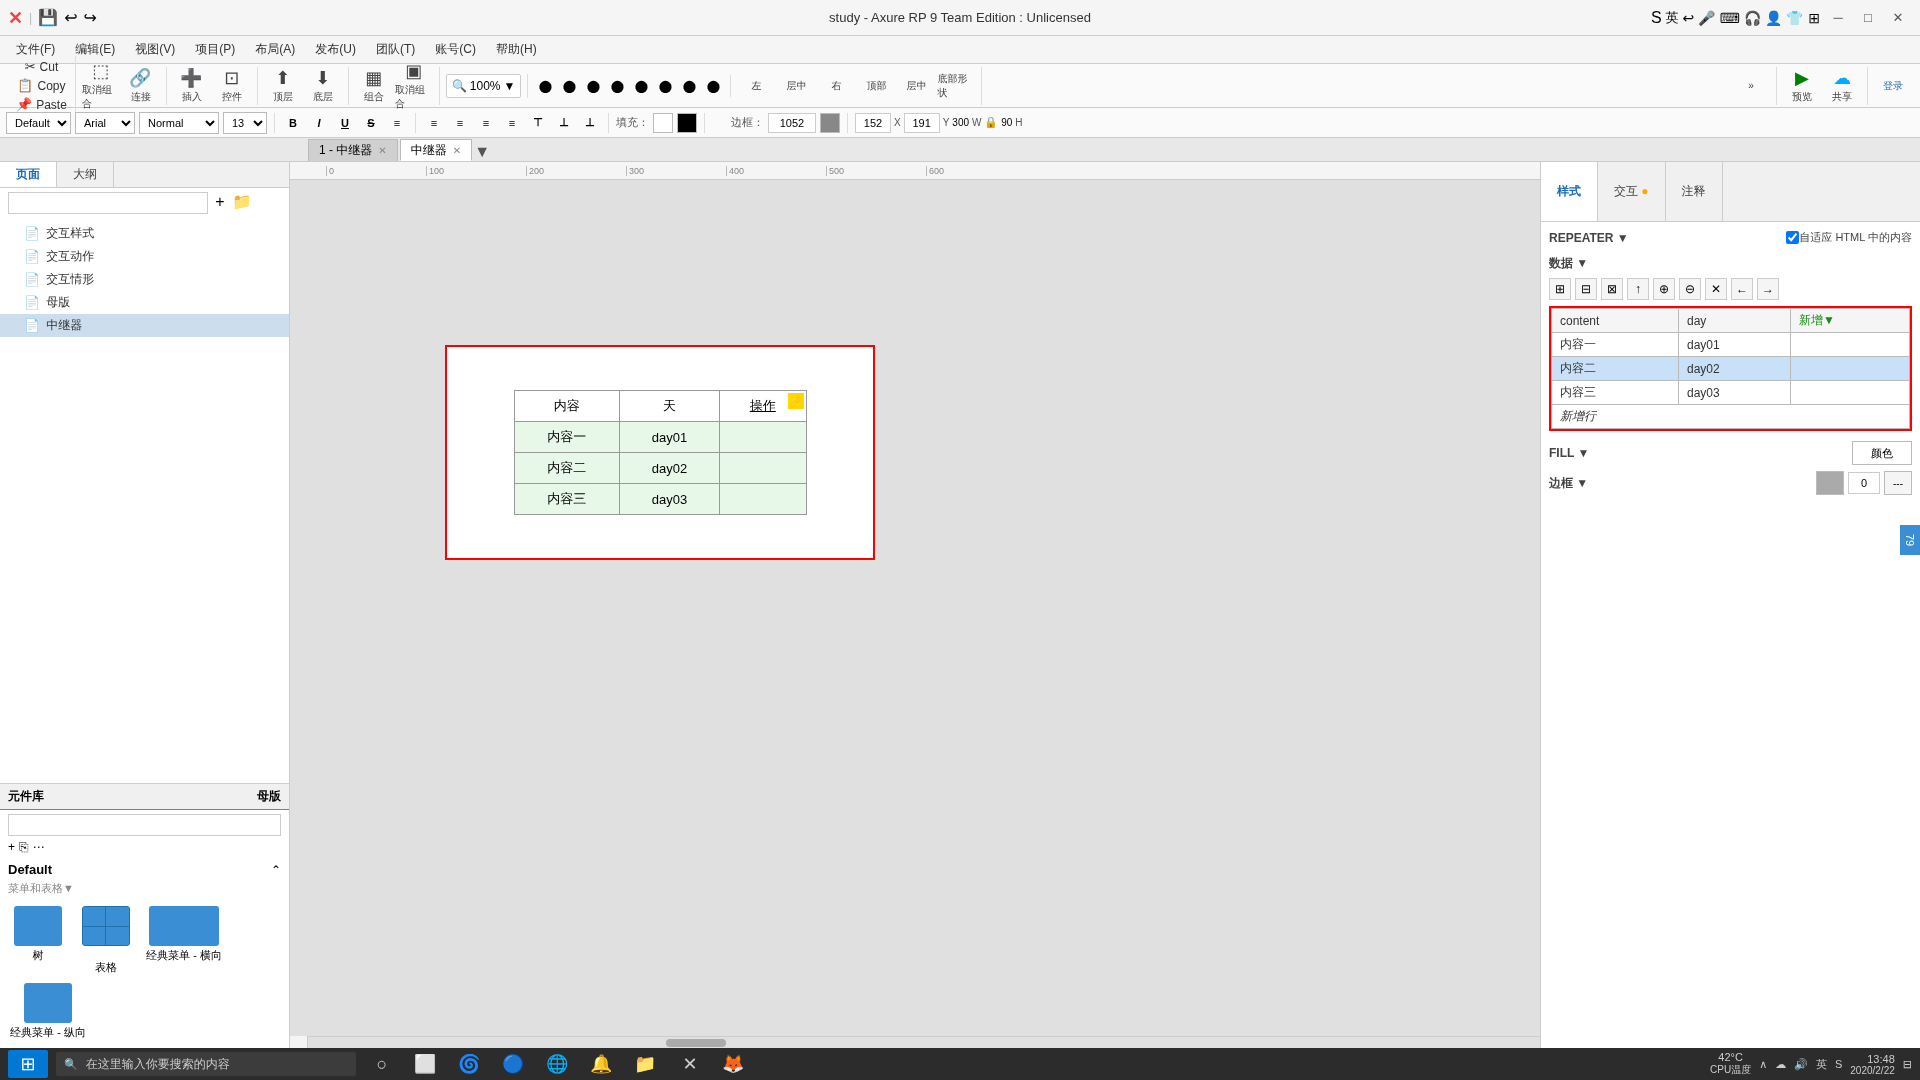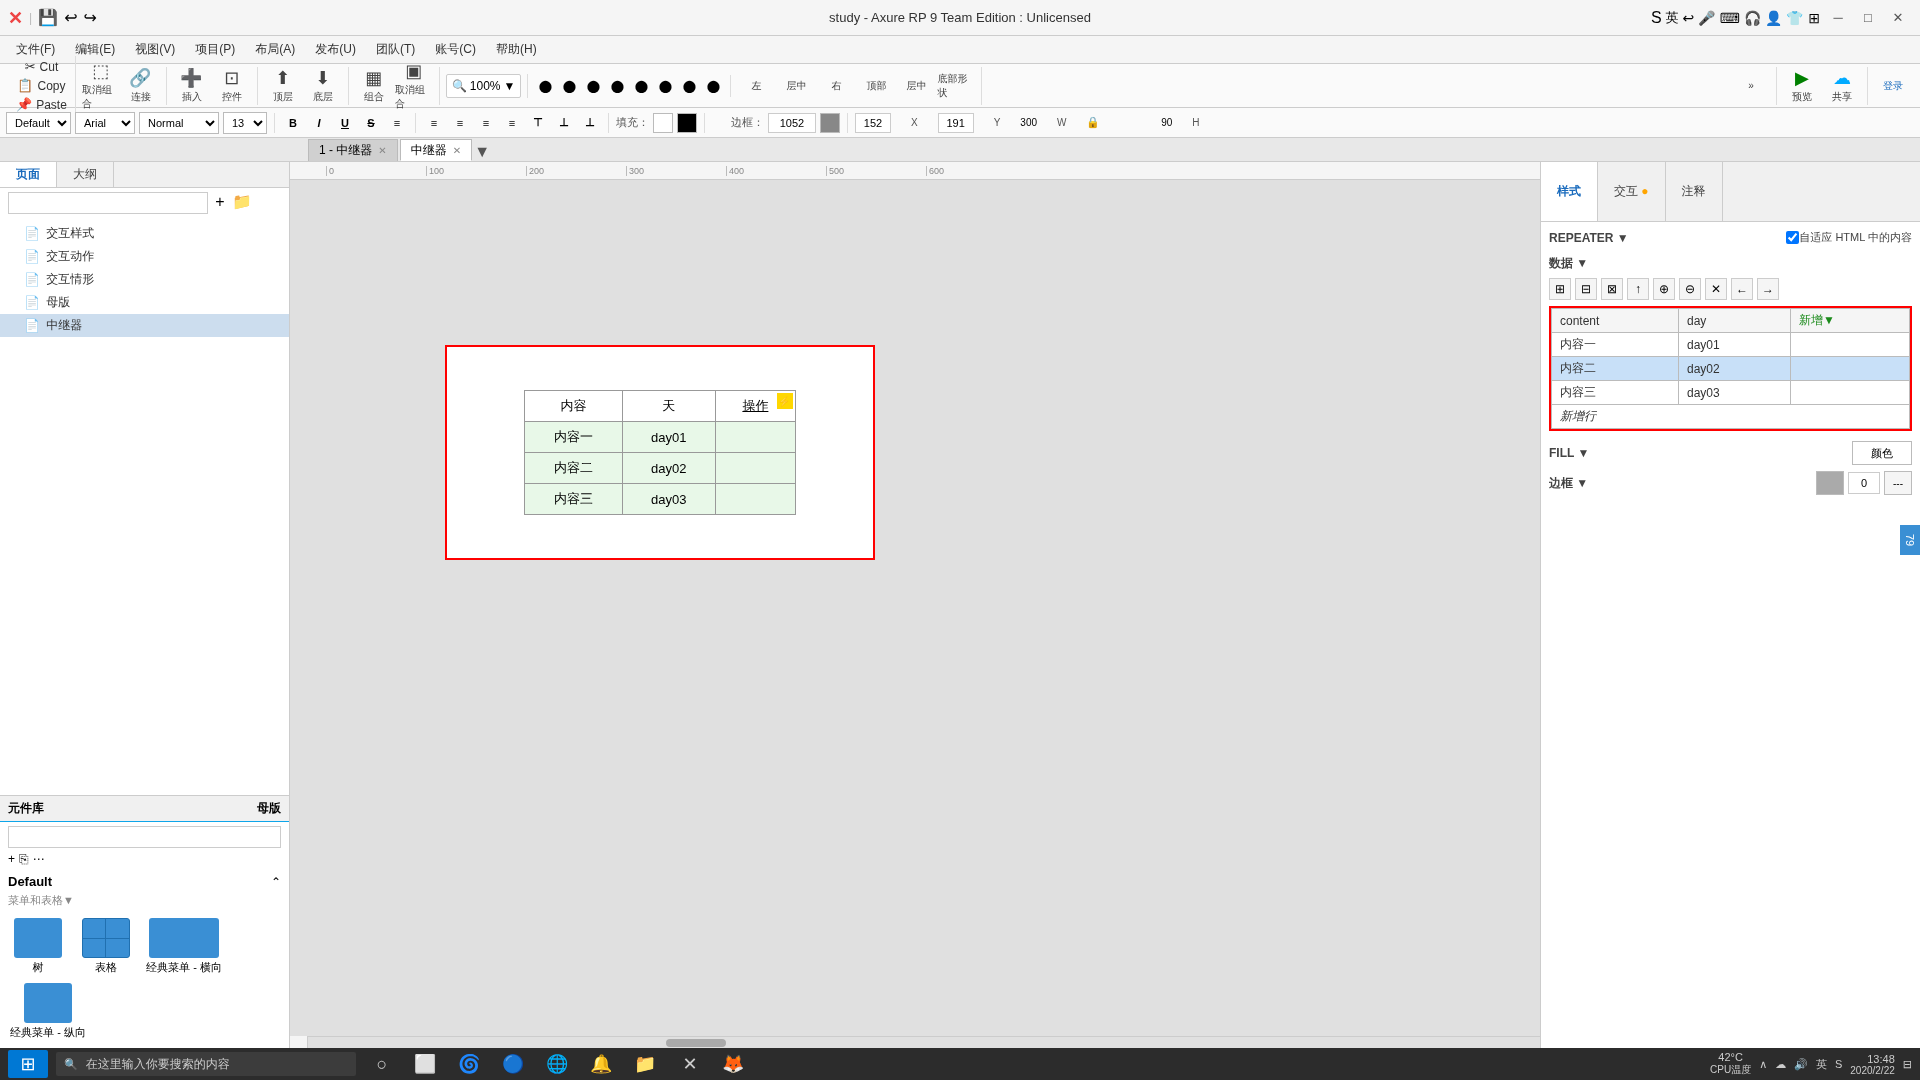--- a/index.html
+++ b/index.html
@@ -178,21 +178,21 @@
       width: 430px;
       height: 215px;
       border: 2px solid red;
       background: #fff;
       display: flex;
       align-items: center;
       justify-content: center;
     }
     .repeater-table {
       border-collapse: collapse;
-      width: 272px;
+      width: 293px;
       padding-left: 24px;
     }
     .repeater-table th, .repeater-table td {
       border: 1px solid #999;
       padding: 6px 16px;
       text-align: center;
       font-size: 13px;
     }
     .repeater-table th { background: #fff; font-weight: normal; }
     .repeater-table td.green { background: #e8f8e8; }
@@ -384,21 +384,21 @@
       height: 24px;
       font-size: 12px;
       border-radius: 2px;
     }
 
     
     .align-group { display: flex; align-items: center; gap: 2px; }
     .align-btn { width: 22px; height: 22px; display: flex; align-items: center; justify-content: center; cursor: pointer; font-size: 12px; border: 1px solid transparent; border-radius: 2px; }
 
     
-    .coord-row { display: flex; align-items: center; gap: 20px; font-size: 11px; }
+    .coord-row { display: flex; align-items: center; gap: 3px; font-size: 11px; }
     .coord-input { width: 36px; height: 20px; border: 1px solid #ccc; text-align: center; font-size: 11px; padding: 0 2px; }
     .coord-label { font-size: 10px; color: #555; }
   </style>
 </head>
 <body>
 
 <div id="titlebar">
   <div class="left">
     <span style="font-size:18px; color:#e44; font-weight:bold;">✕</span>
     <span style="color:#bbb;">|</span>
@@ -599,21 +599,21 @@
   <div style="width:20px; height:20px; border:1px solid #bbb; background:#888;"></div>
   <div class="fmt-divider"></div>
   <div class="coord-row">
     <input class="coord-input" value="152" style="">
     <span class="coord-label">X</span>
     <input class="coord-input" value="191" style="">
     <span class="coord-label">Y</span>
     <span style="font-size:10px;">300</span>
     <span class="coord-label">W</span>
     <span>🔒</span>
-    <span style="font-size:10px;margin-left:41px;">90</span>
+    <span style="font-size:10px;">90</span>
     <span class="coord-label">H</span>
   </div>
 </div>
 
 <div id="tabs">
   <div style="display:flex; align-items:flex-end; padding-left:4px;">
     <div class="tab-item">
       <span>1 - 中继器</span>
       <span class="tab-close">✕</span>
     </div>
@@ -684,21 +684,21 @@
         <div style="width:48px; height:40px; background:#3a8fd4; border-radius:3px;"></div>
         <span style="font-size:11px; margin-top:2px;">树</span>
       </div>
       <div style="display:flex; flex-direction:column; align-items:center; cursor:pointer; width:60px;">
         <div style="width:48px; height:40px; background:#3a8fd4; border-radius:3px; display:grid; grid-template-columns:1fr 1fr; border:1px solid #2070b0;">
           <div style="border-right:1px solid #2070b0; border-bottom:1px solid #2070b0;"></div>
           <div style="border-bottom:1px solid #2070b0;"></div>
           <div style="border-right:1px solid #2070b0;"></div>
           <div></div>
         </div>
-        <span style="font-size:11px; margin-top:2px;text-align:right;">表格</span>
+        <span style="font-size:11px; margin-top:14px;text-align:right;">表格</span>
       </div>
       <div style="display:flex; flex-direction:column; align-items:center; cursor:pointer; width:80px;">
         <div style="width:70px; height:40px; background:#3a8fd4; border-radius:3px;"></div>
         <span style="font-size:11px; margin-top:2px; text-align:center;">经典菜单 - 横向</span>
       </div>
       <div style="display:flex; flex-direction:column; align-items:center; cursor:pointer; width:80px;">
         <div style="width:48px; height:40px; background:#3a8fd4; border-radius:3px;"></div>
         <span style="font-size:11px; margin-top:2px; text-align:center;">经典菜单 - 纵向</span>
       </div>
     </div>

